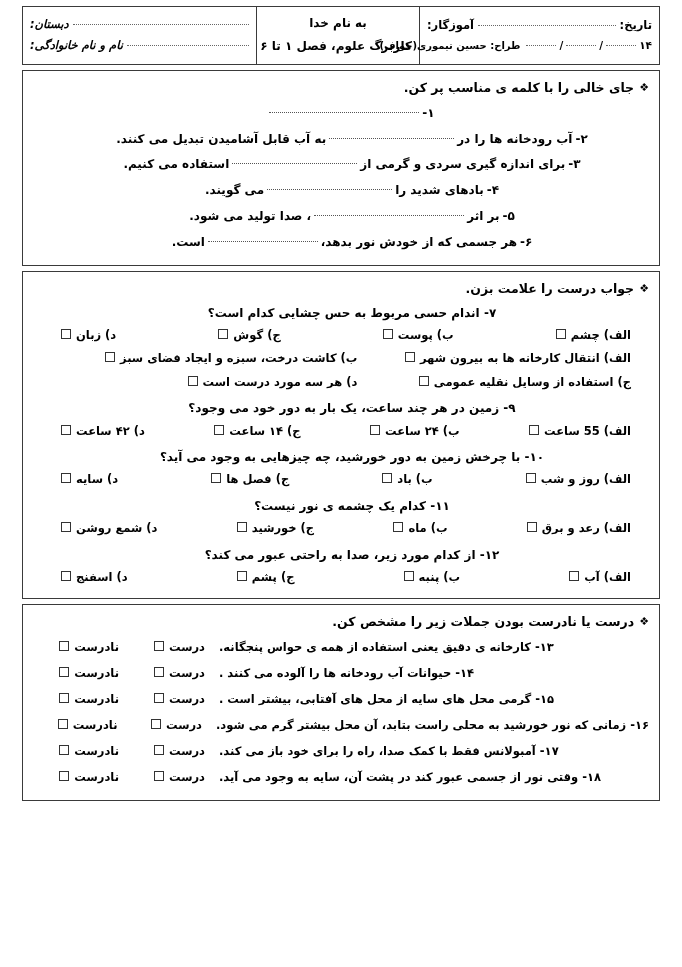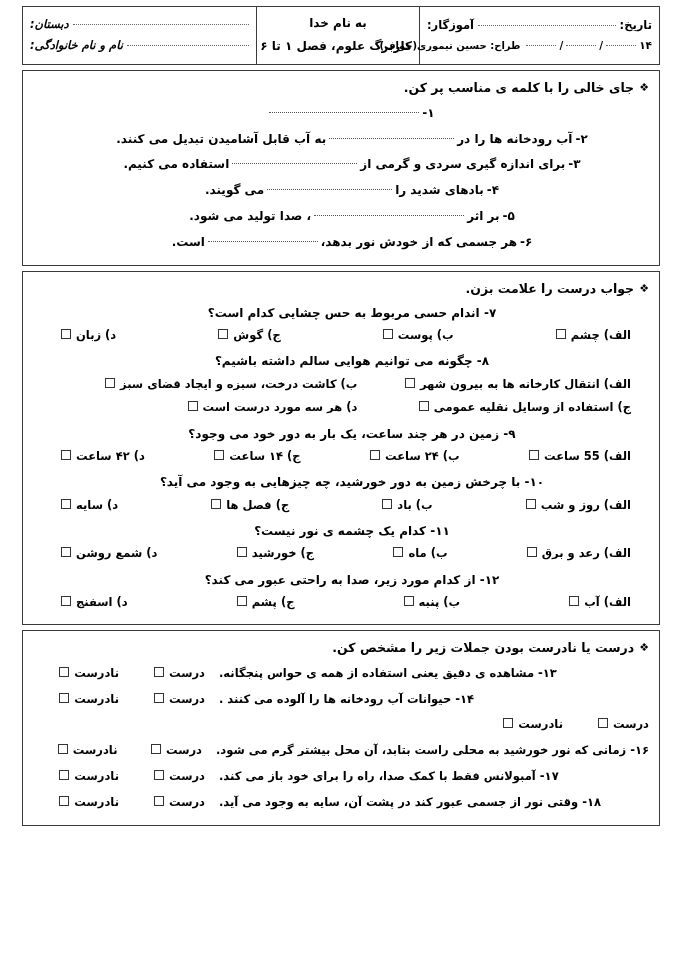--- a/index.html
+++ b/index.html
@@ -301,24 +301,20 @@
       <span>۷-</span>
       <span>اندام حسی مربوط به حس چشایی کدام است؟</span>
     </div>
     <div class="mc-opts">
       <span class="opt"><span>الف) چشم</span><span class="cb"></span></span>
       <span class="opt"><span>ب) پوست</span><span class="cb"></span></span>
       <span class="opt"><span>ج) گوش</span><span class="cb"></span></span>
       <span class="opt"><span>د) زبان</span><span class="cb"></span></span>
     </div>
 
-    <div class="mc-q">
-      <span>۸-</span>
-      <span>چگونه می توانیم هوایی سالم داشته باشیم؟</span>
-    </div>
     <div class="mc-opts two-col">
       <span class="opt"><span>الف) انتقال کارخانه ها به بیرون شهر</span><span class="cb"></span></span>
       <span class="opt"><span>ب) کاشت درخت، سبزه و ایجاد فضای سبز</span><span class="cb"></span></span>
     </div>
     <div class="mc-opts two-col">
       <span class="opt"><span>ج) استفاده از وسایل نقلیه عمومی</span><span class="cb"></span></span>
       <span class="opt"><span>د) هر سه مورد درست است</span><span class="cb"></span></span>
     </div>
 
     <div class="mc-q">
@@ -365,32 +361,33 @@
       <span class="opt"><span>د) اسفنج</span><span class="cb"></span></span>
     </div>
   </div>
 
   <div class="section">
     <div class="section-title tf-title">
       <span class="bullet">❖</span><span>درست یا نادرست بودن جملات زیر را مشخص کن.</span>
     </div>
 
     <div class="tf-row">
-      <span class="tf-text"><span>۱۳-</span> <span>مشاهده ی دقیق یعنی استفاده از همه ی حواس پنجگانه.</span></span>
+      <span class="tf-text"><span>۱۳-</span> <span>کارخانه ی دقیق یعنی استفاده از همه ی حواس پنجگانه.</span></span>
       <span class="tf-opt tf-true"><span>درست</span><span class="cb"></span></span>
       <span class="tf-opt tf-false"><span>نادرست</span><span class="cb"></span></span>
     </div>
 
     <div class="tf-row">
       <span class="tf-text"><span>۱۴-</span> <span>حیوانات آب رودخانه ها را آلوده می کنند .</span></span>
       <span class="tf-opt tf-true"><span>درست</span><span class="cb"></span></span>
       <span class="tf-opt tf-false"><span>نادرست</span><span class="cb"></span></span>
     </div>
 
     <div class="tf-row">
+      <span class="tf-text"><span>۱۵-</span> <span>گرمی محل های سایه از محل های آفتابی، بیشتر است .</span></span>
       <span class="tf-opt tf-true"><span>درست</span><span class="cb"></span></span>
       <span class="tf-opt tf-false"><span>نادرست</span><span class="cb"></span></span>
     </div>
 
     <div class="tf-row">
       <span class="tf-text"><span>۱۶-</span> <span>زمانی که نور خورشید به محلی راست بتابد، آن محل بیشتر گرم می شود.</span></span>
       <span class="tf-opt tf-true"><span>درست</span><span class="cb"></span></span>
       <span class="tf-opt tf-false"><span>نادرست</span><span class="cb"></span></span>
     </div>
 

